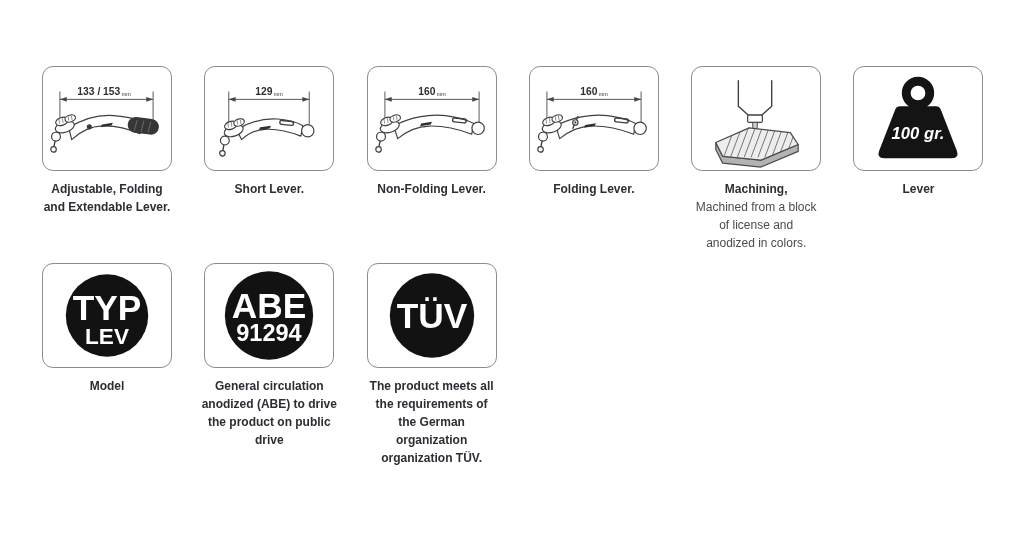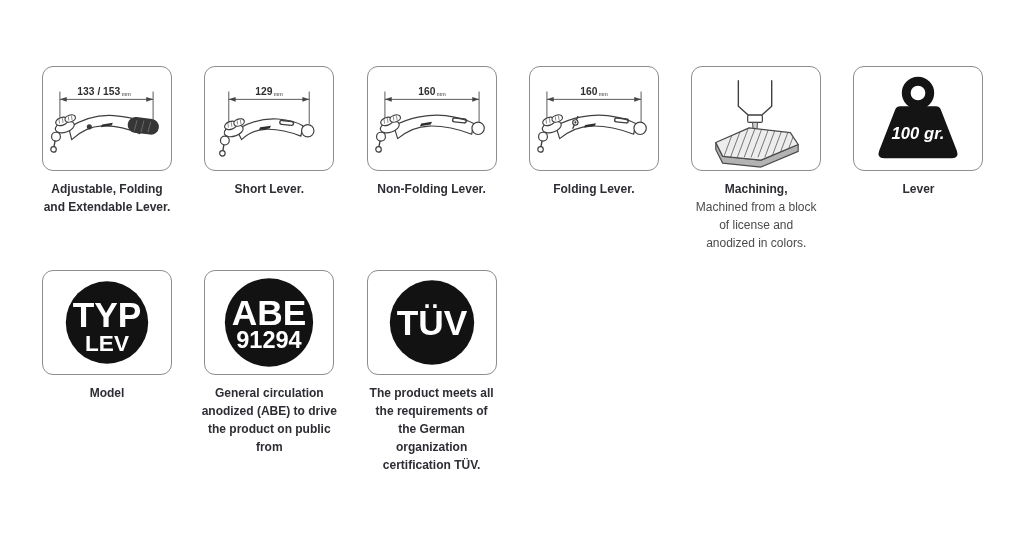--- a/index.html
+++ b/index.html
@@ -7,21 +7,21 @@
     --line-art:#3f3f3f; --badge-bg:#121212; --badge-text:#ffffff; --dark-tip:#363636;
   }
   *{box-sizing:border-box;}
   html,body{margin:0;padding:0;}
   body{
     width:1024px;height:533px;background:#ffffff;position:relative;overflow:hidden;
     font-family:"Liberation Sans", sans-serif;
   }
   .row{position:absolute;left:42px;display:flex;gap:32.3px;}
   #row1{top:66px;}
-  #row2{top:270px;}
+  #row2{top:263px;}
   .cell{width:130px;flex:0 0 130px;}
   .card{
     width:130px;height:105px;background:#fff;
     border:1.2px solid var(--card-border);border-radius:11px;
   }
   .card svg{display:block;width:100%;height:100%;}
   .caption{
     margin-top:9px;width:164px;margin-left:-17px;text-align:center;
     font-size:12px;font-weight:700;line-height:18px;color:var(--caption);
   }
@@ -251,33 +251,33 @@
       <svg viewBox="0 0 130 105">
         <circle class="badge-circle" cx="65" cy="52.5" r="45"></circle>
         <text class="badge-txt" x="65" y="55" font-size="36">ABE</text>
         <text class="badge-txt" x="65" y="79" font-size="24">91294</text>
       </svg>
     </div>
     <div class="caption">
       <div>General circulation</div>
       <div>anodized (ABE) to drive</div>
       <div>the product on public</div>
-      <div>from</div>
+      <div>drive</div>
     </div>
   </div>
 
   <div class="cell">
     <div class="card">
       <svg viewBox="0 0 130 105">
         <circle class="badge-circle" cx="65" cy="52.5" r="43"></circle>
         <text class="badge-txt" x="65" y="65" font-size="36">TÜV</text>
       </svg>
     </div>
     <div class="caption">
       <div>The product meets all</div>
       <div>the requirements of</div>
       <div>the German</div>
       <div>organization</div>
-      <div>certification TÜV.</div>
+      <div>organization TÜV.</div>
     </div>
   </div>
 
 </div>
 
 </body></html>

